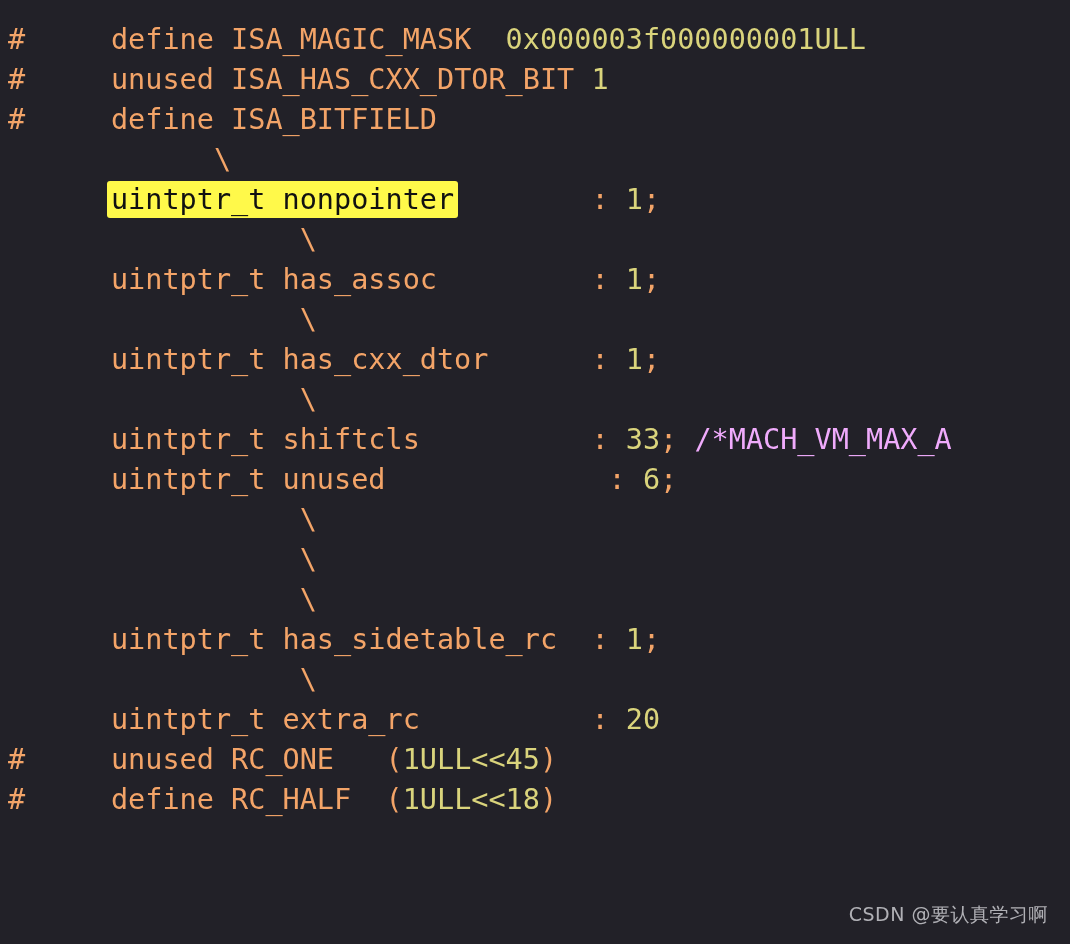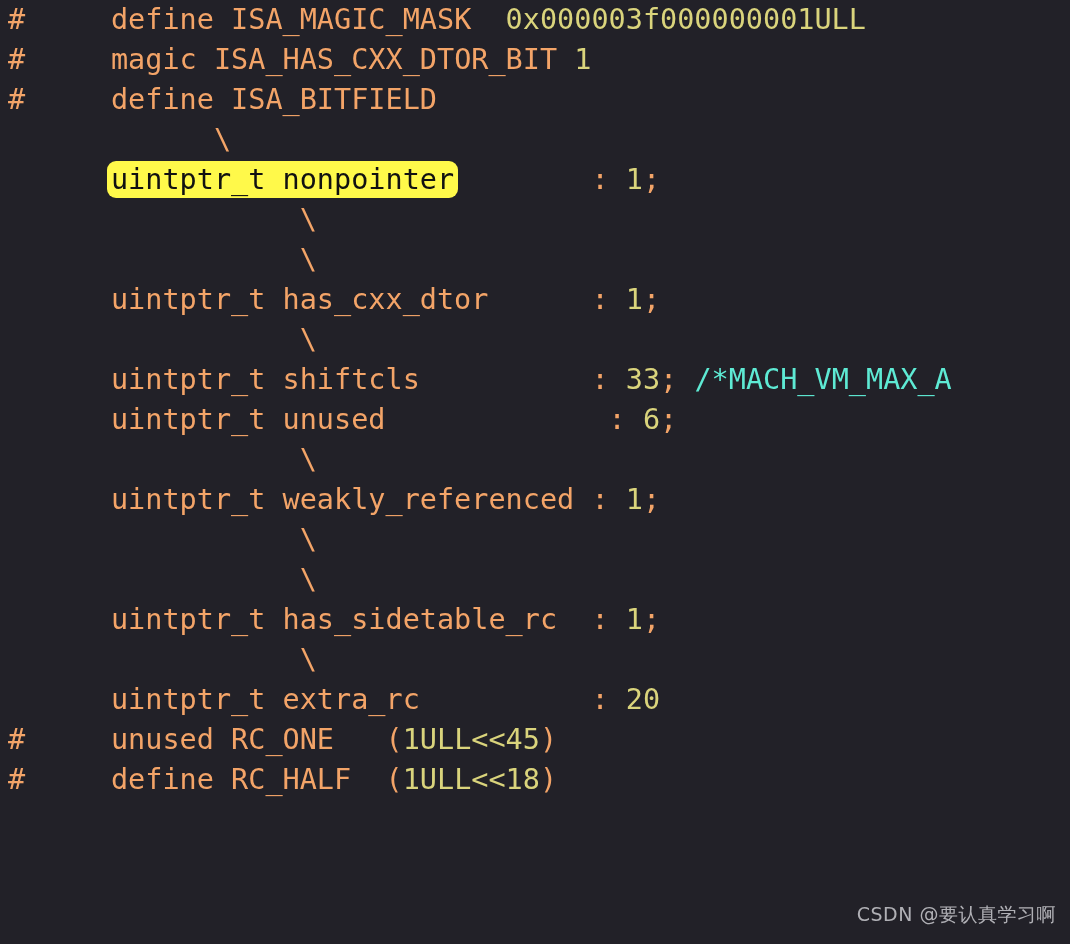--- a/index.html
+++ b/index.html
@@ -13,83 +13,83 @@
     overflow: hidden;
     font-family: "DejaVu Sans Mono", "Liberation Mono", monospace;
   }
 
   #code-view {
     position: relative;
     width: 1070px;
     height: 944px;
     background: #222128;
     overflow: hidden;
-    padding-top: 0;
+    padding-top: 20px;
     box-sizing: border-box;
   }
 
   .code-line {
     height: 40px;
     line-height: 40px;
     white-space: pre;
     font-size: 28.5px;
     letter-spacing: 0px;
     color: #F3A468;
     padding-left: 8px;
     box-sizing: border-box;
   }
 
   
   .tok-pre      { color: #F3A468; }   
   .tok-ident    { color: #F3A468; }   
   .tok-num      { color: #DAD47C; }   
   .tok-punc     { color: #F3A468; }   
-  .tok-comment  { color: #5eead4; }    
+  .tok-comment  { color: #f0abfc; }    
   .tok-cont     { color: #F3A468; }   
 
   .hl {
     background: #FFF94A;
     color: #111111;
-    border-radius: 9px;
+    border-radius: 3px;
     padding: 2px 4px;
     margin: 0 -4px;
     box-decoration-break: clone;
     -webkit-box-decoration-break: clone;
   }
 
   #watermark {
     position: absolute;
-    right: 14px;
+    right: 22px;
     bottom: 16px;
     font-family: "DejaVu Sans", "Liberation Sans", sans-serif;
     font-size: 19px;
     color: #C9C9CE;
     opacity: 0.85;
     white-space: pre;
     letter-spacing: 0.5px;
   }
 </style>
 </head>
 <body>
 
 <div id="code-view">
   <div id="code-lines">
       <div class="code-line"><span class="tok-pre">#</span><span class="tok-ident">     define ISA_MAGIC_MASK  </span><span class="tok-num">0x000003f000000001ULL</span></div>
-      <div class="code-line"><span class="tok-pre">#</span><span class="tok-ident">     magic ISA_HAS_CXX_DTOR_BIT </span><span class="tok-num">1</span></div>
+      <div class="code-line"><span class="tok-pre">#</span><span class="tok-ident">     unused ISA_HAS_CXX_DTOR_BIT </span><span class="tok-num">1</span></div>
       <div class="code-line"><span class="tok-pre">#</span><span class="tok-ident">     define ISA_BITFIELD</span></div>
       <div class="code-line"><span class="tok-ident">            </span><span class="tok-cont">\</span></div>
       <div class="code-line"><span class="tok-ident">      </span><span class="hl">uintptr_t nonpointer</span><span class="tok-ident">        </span><span class="tok-punc">:</span><span class="tok-ident"> </span><span class="tok-num">1</span><span class="tok-punc">;</span></div>
       <div class="code-line"><span class="tok-ident">                 </span><span class="tok-cont">\</span></div>
+      <div class="code-line"><span class="tok-ident">      uintptr_t has_assoc         </span><span class="tok-punc">:</span><span class="tok-ident"> </span><span class="tok-num">1</span><span class="tok-punc">;</span></div>
       <div class="code-line"><span class="tok-ident">                 </span><span class="tok-cont">\</span></div>
       <div class="code-line"><span class="tok-ident">      uintptr_t has_cxx_dtor      </span><span class="tok-punc">:</span><span class="tok-ident"> </span><span class="tok-num">1</span><span class="tok-punc">;</span></div>
       <div class="code-line"><span class="tok-ident">                 </span><span class="tok-cont">\</span></div>
       <div class="code-line"><span class="tok-ident">      uintptr_t shiftcls          </span><span class="tok-punc">:</span><span class="tok-ident"> </span><span class="tok-num">33</span><span class="tok-punc">;</span><span class="tok-ident"> </span><span class="tok-comment">/*MACH_VM_MAX_A</span></div>
       <div class="code-line"><span class="tok-ident">      uintptr_t unused             </span><span class="tok-punc">:</span><span class="tok-ident"> </span><span class="tok-num">6</span><span class="tok-punc">;</span></div>
       <div class="code-line"><span class="tok-ident">                 </span><span class="tok-cont">\</span></div>
-      <div class="code-line"><span class="tok-ident">      uintptr_t weakly_referenced </span><span class="tok-punc">:</span><span class="tok-ident"> </span><span class="tok-num">1</span><span class="tok-punc">;</span></div>
       <div class="code-line"><span class="tok-ident">                 </span><span class="tok-cont">\</span></div>
       <div class="code-line"><span class="tok-ident">                 </span><span class="tok-cont">\</span></div>
       <div class="code-line"><span class="tok-ident">      uintptr_t has_sidetable_rc  </span><span class="tok-punc">:</span><span class="tok-ident"> </span><span class="tok-num">1</span><span class="tok-punc">;</span></div>
       <div class="code-line"><span class="tok-ident">                 </span><span class="tok-cont">\</span></div>
       <div class="code-line"><span class="tok-ident">      uintptr_t extra_rc          </span><span class="tok-punc">:</span><span class="tok-ident"> </span><span class="tok-num">20</span></div>
       <div class="code-line"><span class="tok-pre">#</span><span class="tok-ident">     unused RC_ONE   </span><span class="tok-punc">(</span><span class="tok-num">1ULL&lt;&lt;45</span><span class="tok-punc">)</span></div>
       <div class="code-line"><span class="tok-pre">#</span><span class="tok-ident">     define RC_HALF  </span><span class="tok-punc">(</span><span class="tok-num">1ULL&lt;&lt;18</span><span class="tok-punc">)</span></div>
     </div>
   <div id="watermark">CSDN @要认真学习啊</div>
 </div>

